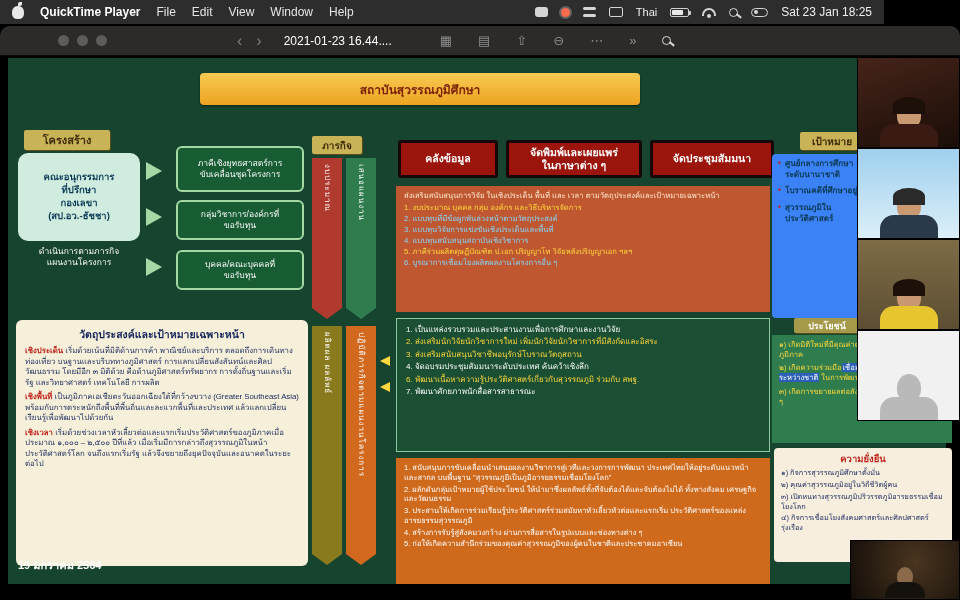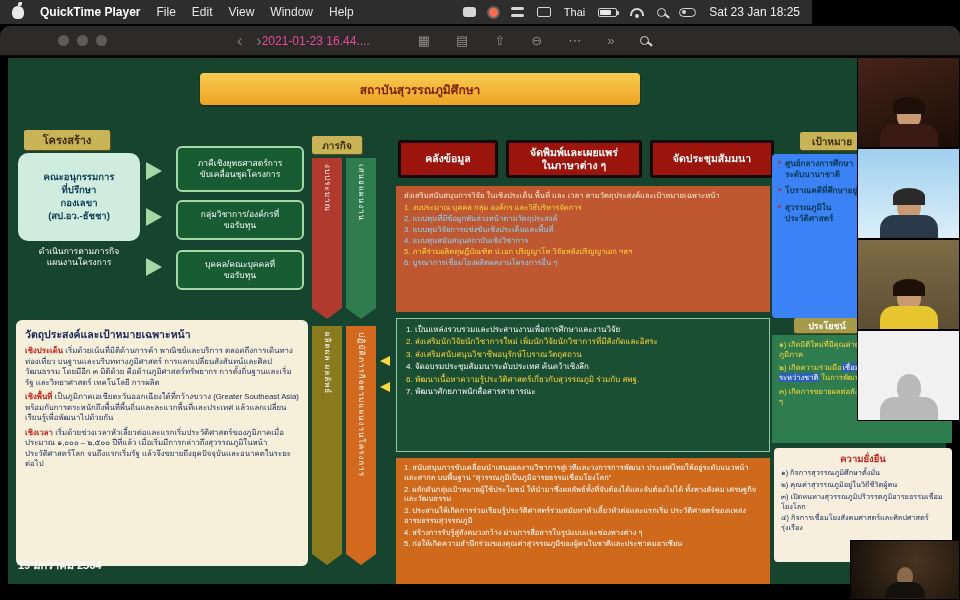--- a/index.html
+++ b/index.html
@@ -1,21 +1,21 @@
 <!DOCTYPE html>
 <html><head>
 <meta charset="utf-8">
 <style>
   html,body{margin:0;padding:0;background:#000;}
   *{box-sizing:border-box;}
   .screen{position:relative;width:960px;height:600px;overflow:hidden;background:#000;
     font-family:"Liberation Sans","DejaVu Sans",sans-serif;}
 
   
-  .menubar{position:absolute;top:0;left:0;width:812px;height:24px;background:#2e2d2e;
+  .menubar{position:absolute;top:0;left:0;width:884px;height:24px;background:#2e2d2e;
     display:flex;align-items:center;padding:0 12px;color:#e8e8e8;font-size:12px;gap:16px;z-index:50;}
   .apple-logo{width:12px;height:13px;background:#e8e8e8;border-radius:46% 46% 42% 42%;position:relative;}
   .apple-logo::before{content:"";position:absolute;top:-4px;left:6px;width:4px;height:4px;background:#e8e8e8;border-radius:50% 0;}
   .menu-item{color:#e6e6e6;}
   .menu-app{font-weight:bold;color:#fff;}
   .mb-right{margin-left:auto;display:flex;align-items:center;gap:13px;}
   .i-bubble{width:13px;height:10px;background:#d6d6d6;border-radius:3px;position:relative;}
   .i-bubble::after{content:"";position:absolute;bottom:-3px;left:2px;border:3px solid transparent;border-top-color:#d6d6d6;}
   .i-record{width:9px;height:9px;border-radius:50%;background:#ff6a4d;box-shadow:0 0 0 2px rgba(255,255,255,.25);}
   .i-switches{width:13px;height:10px;position:relative;}
@@ -34,21 +34,21 @@
   .i-cc::before{content:"";position:absolute;left:1.5px;top:1.2px;width:4px;height:4px;border-radius:50%;background:#d6d6d6;}
   .clock{font-size:12px;color:#f0f0f0;}
 
   
   .window{position:absolute;top:26px;left:0;width:960px;height:574px;background:#161616;border-radius:10px 10px 0 0;overflow:hidden;}
   .titlebar{position:absolute;top:0;left:0;width:100%;height:30px;background:#2c2b2a;border-bottom:1px solid #0b0b0b;
     display:flex;align-items:center;color:#9c9c9c;font-size:12px;}
   .lights{display:flex;gap:8px;margin-left:58px;}
   .light{width:11px;height:11px;border-radius:50%;background:#5d5c5b;}
   .navs{margin-left:130px;display:flex;gap:14px;font-size:16px;color:#7e7e7e;}
-  .wtitle{color:#ec4899;}
+  .wtitle{margin-left:22px;color:#ffffff;}
   .tb-icons{display:flex;gap:26px;margin-left:48px;align-items:center;font-size:13px;color:#8d8d8d;}
 
   
   .video{position:absolute;top:30px;left:0;width:960px;height:544px;background:#000;}
 
   
   .slide{position:absolute;left:8px;top:2px;width:938px;height:526px;background:#17442f;z-index:1;}
   .banner{position:absolute;left:192px;top:15px;width:440px;height:32px;border-radius:4px;
     background:linear-gradient(#f8cb52,#eca322);display:flex;align-items:center;justify-content:center;
     color:#7a1f04;font-weight:bold;font-size:12px;box-shadow:0 1px 2px rgba(0,0,0,.5);}
@@ -84,21 +84,21 @@
   .r-item{font-size:7.6px;line-height:1.45;}
   .t-yellow{color:#ffd83d;}.t-cyan{color:#86d7ff;}
 
   .roles{position:absolute;left:388px;top:260px;width:374px;height:134px;background:#1b4f33;border:1px solid #8fc9a0;padding:5px 9px;color:#fff;}
   .role-item{font-size:8px;line-height:1.55;}
 
   .drive{position:absolute;left:388px;top:400px;width:374px;height:126px;background:#cf6a1d;padding:5px 8px;color:#fff;}
   .d-item{font-size:7.5px;line-height:1.3;margin-bottom:2px;}
 
   .objectives{position:absolute;left:8px;top:262px;width:292px;height:246px;background:#f6f0da;border-radius:6px;padding:6px 9px;}
-  .obj-header{color:#15265c;font-weight:bold;font-size:10.5px;text-align:left;margin-bottom:3px;}
+  .obj-header{color:#15265c;font-weight:bold;font-size:10.5px;text-align:center;margin-bottom:3px;}
   .obj-p{font-size:7.8px;color:#15265c;line-height:1.35;margin-bottom:4px;}
   .lead{color:#c0241c;font-weight:bold;}
 
   .goals{position:absolute;left:764px;top:96px;width:92px;height:164px;background:#3b82f6;border-radius:4px;padding:5px 6px;color:#0c3a55;}
   .goal-item{font-size:8.2px;font-weight:bold;line-height:1.3;margin-bottom:6px;position:relative;padding-left:7px;}
   .goal-item::before{content:"•";color:#c0241c;position:absolute;left:0;}
 
   .benefits{position:absolute;left:764px;top:277px;width:180px;height:108px;background:#2f7d4e;padding:5px 7px;color:#ffd83d;}
   .ben-item{font-size:7.5px;line-height:1.35;margin-bottom:3px;}
   .hl{background:#2b5fb8;color:#fff;padding:0 1px;}

